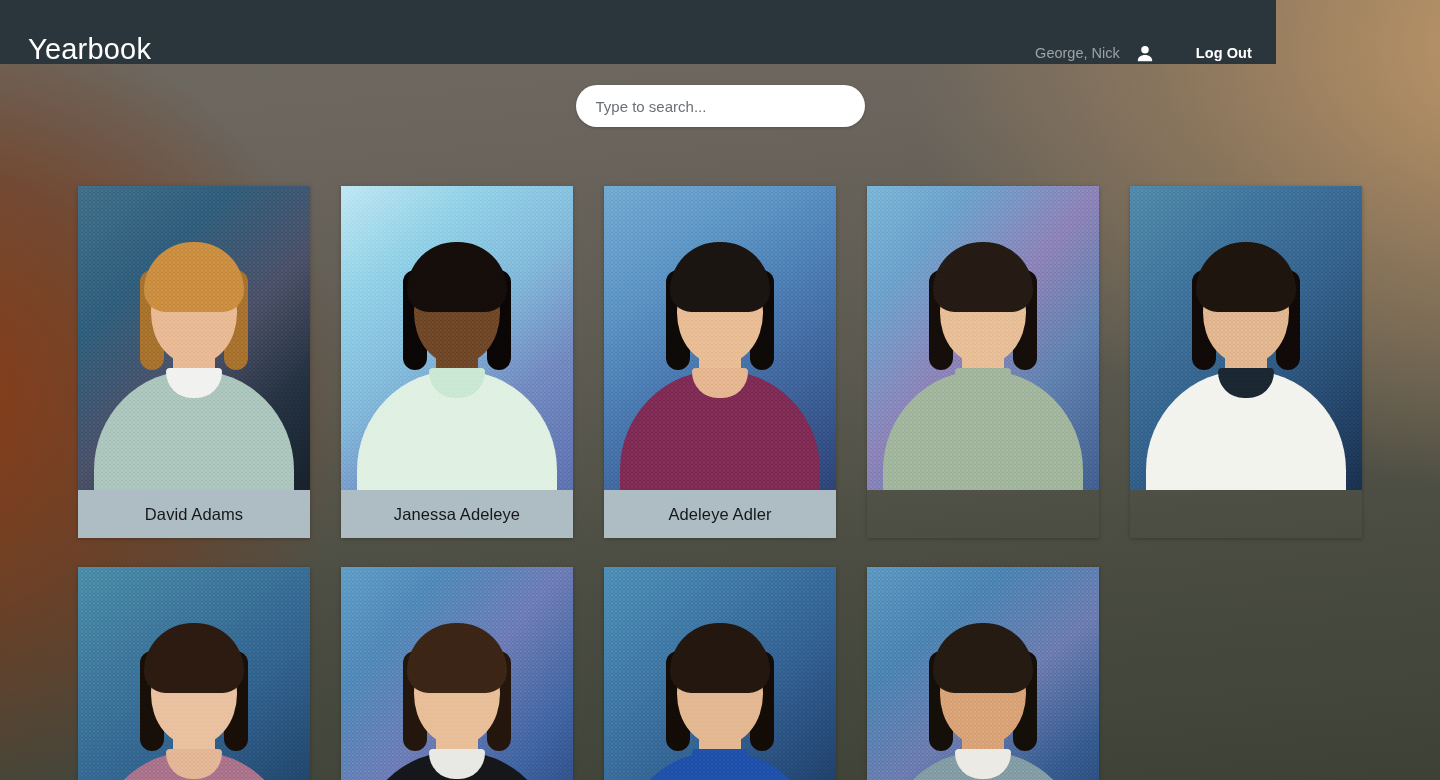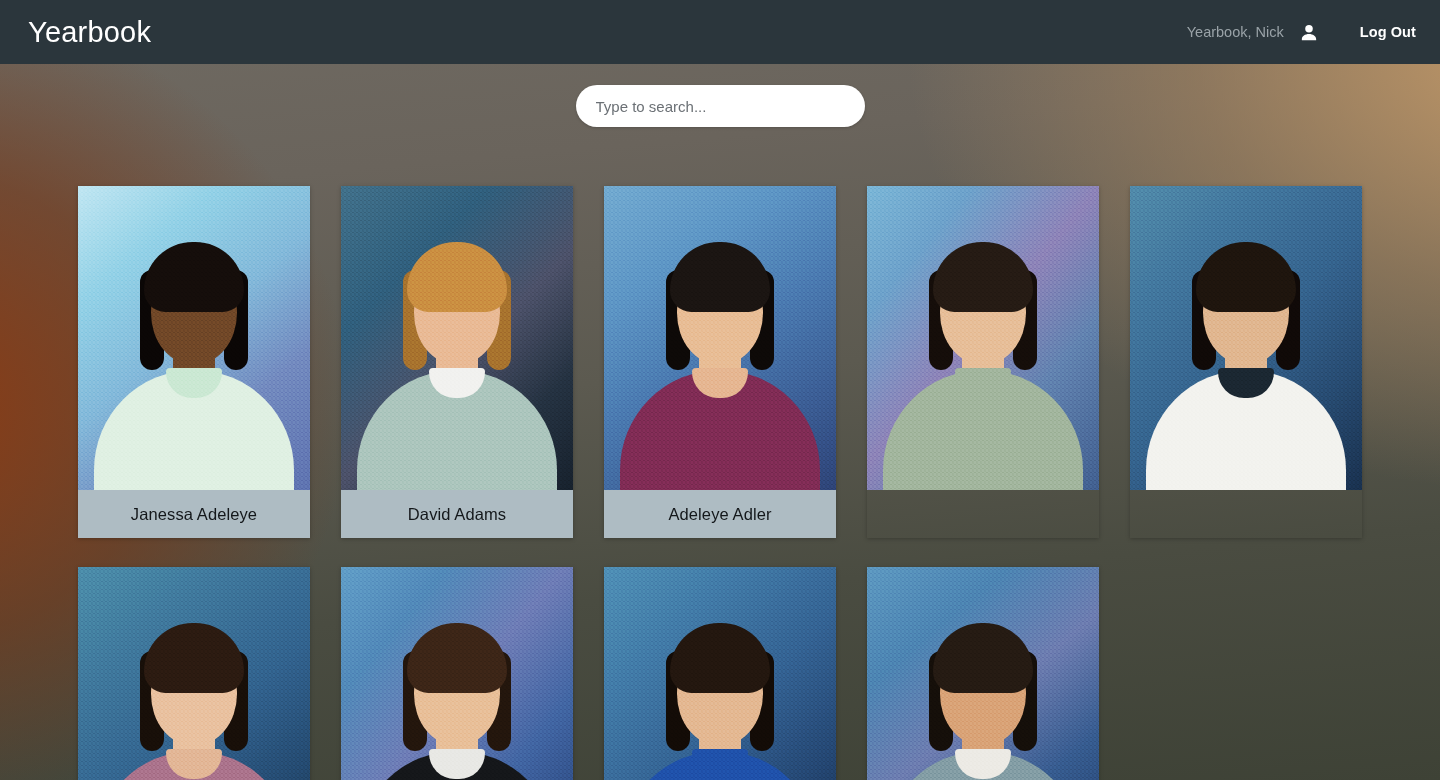--- a/index.html
+++ b/index.html
@@ -20,25 +20,25 @@
       
       linear-gradient(175deg, #6f6a62 0%, #6a645c 22%, #5c5a50 48%, #4a4c41 72%, #3e4236 100%),
       #5a564d;
     position: relative;
   }
 
   
   .navbar {
     position: absolute;
     top: 0; left: 0;
-    width: 1440px;
+    width: 1276px;
     height: 64px;
     background: #2b363c;
     display: flex;
-    align-items: center;
+    align-items: flex-end;
     justify-content: space-between;
     padding: 0 24px 0 28px;
     z-index: 30;
   }
   .brand {
     color: #ffffff;
     font-size: 29px;
     font-weight: 400;
     letter-spacing: 0.2px;
     line-height: 1;
@@ -204,77 +204,77 @@
     letter-spacing: 0.1px;
     white-space: nowrap;
   }
 </style>
 </head>
 <body>
 
 <div class="navbar">
   <div class="brand">Yearbook</div>
   <div class="nav-right">
-    <span class="welcome-text">Yearbook, Nick</span>
+    <span class="welcome-text">George, Nick</span>
     <span class="user-icon">
       <svg width="22" height="22" viewBox="0 0 24 24" fill="#ffffff" aria-hidden="true">
         <circle cx="12" cy="7.4" r="4.1"></circle>
         <path d="M12 13.2c-4.3 0-7.8 2.4-7.8 5.4V20h15.6v-1.4c0-3-3.5-5.4-7.8-5.4z"></path>
       </svg>
     </span>
     <a class="logout-link" href="#">Log Out</a>
   </div>
 </div>
 
 <div class="search-wrap">
   <input class="search-input" type="text" placeholder="Type to search..." style="">
 </div>
 
 <div class="grid">
 
   <div class="card">
     <div class="photo">
+      <div class="bg" style="background: linear-gradient(135deg, rgb(63, 109, 134) 0%, rgb(46, 92, 121) 28%, rgb(74, 79, 102) 55%, rgb(35, 48, 63) 78%, rgb(22, 32, 43) 100%);"></div>
+      <div class="fig">
+        <div class="hairL" style="background: rgb(165, 111, 44);"></div>
+        <div class="hairR" style="background: rgb(165, 111, 44);"></div>
+        <div class="body" style="background: rgb(169, 196, 187);"></div>
+        <div class="neck" style="background: rgb(233, 184, 146);"></div>
+        <div class="collar" style="background: rgb(241, 241, 239);"></div>
+        <div class="head" style="background: rgb(233, 184, 146);"></div>
+        <div class="hair" style="background: rgb(201, 139, 63);"></div>
+      </div>
+      <div class="grain"></div>
+    </div>
+    <div class="namebar">
+      <span>David Adams</span>
+    </div>
+  </div>
+
+  <div class="card">
+    <div class="photo">
       <div class="bg" style="background: linear-gradient(140deg, rgb(191, 230, 242) 0%, rgb(143, 208, 230) 24%, rgb(127, 183, 217) 48%, rgb(111, 134, 189) 72%, rgb(91, 111, 174) 100%);"></div>
       <div class="fig">
         <div class="hairL" style="background: rgb(10, 6, 5);"></div>
         <div class="hairR" style="background: rgb(10, 6, 5);"></div>
         <div class="body" style="background: rgb(223, 240, 226);"></div>
         <div class="neck" style="background: rgb(109, 69, 38);"></div>
         <div class="collar" style="background: rgb(201, 232, 210);"></div>
         <div class="head" style="background: rgb(109, 69, 38);"></div>
         <div class="hair" style="background: rgb(20, 13, 10);"></div>
       </div>
       <div class="grain"></div>
     </div>
     <div class="namebar">
       <span>Janessa Adeleye</span>
     </div>
   </div>
 
   <div class="card">
     <div class="photo">
-      <div class="bg" style="background: linear-gradient(135deg, rgb(63, 109, 134) 0%, rgb(46, 92, 121) 28%, rgb(74, 79, 102) 55%, rgb(35, 48, 63) 78%, rgb(22, 32, 43) 100%);"></div>
-      <div class="fig">
-        <div class="hairL" style="background: rgb(165, 111, 44);"></div>
-        <div class="hairR" style="background: rgb(165, 111, 44);"></div>
-        <div class="body" style="background: rgb(169, 196, 187);"></div>
-        <div class="neck" style="background: rgb(233, 184, 146);"></div>
-        <div class="collar" style="background: rgb(241, 241, 239);"></div>
-        <div class="head" style="background: rgb(233, 184, 146);"></div>
-        <div class="hair" style="background: rgb(201, 139, 63);"></div>
-      </div>
-      <div class="grain"></div>
-    </div>
-    <div class="namebar">
-      <span>David Adams</span>
-    </div>
-  </div>
-
-  <div class="card">
-    <div class="photo">
       <div class="bg" style="background: linear-gradient(145deg, rgb(111, 168, 207) 0%, rgb(91, 147, 196) 26%, rgb(72, 118, 174) 52%, rgb(58, 92, 147) 76%, rgb(44, 65, 115) 100%);"></div>
       <div class="fig">
         <div class="hairL" style="background: rgb(13, 9, 7);"></div>
         <div class="hairR" style="background: rgb(13, 9, 7);"></div>
         <div class="body" style="background: rgb(124, 42, 82);"></div>
         <div class="neck" style="background: rgb(232, 187, 146);"></div>
         <div class="collar" style="background: rgb(229, 180, 142);"></div>
         <div class="head" style="background: rgb(232, 187, 146);"></div>
         <div class="hair" style="background: rgb(26, 20, 17);"></div>
       </div>

